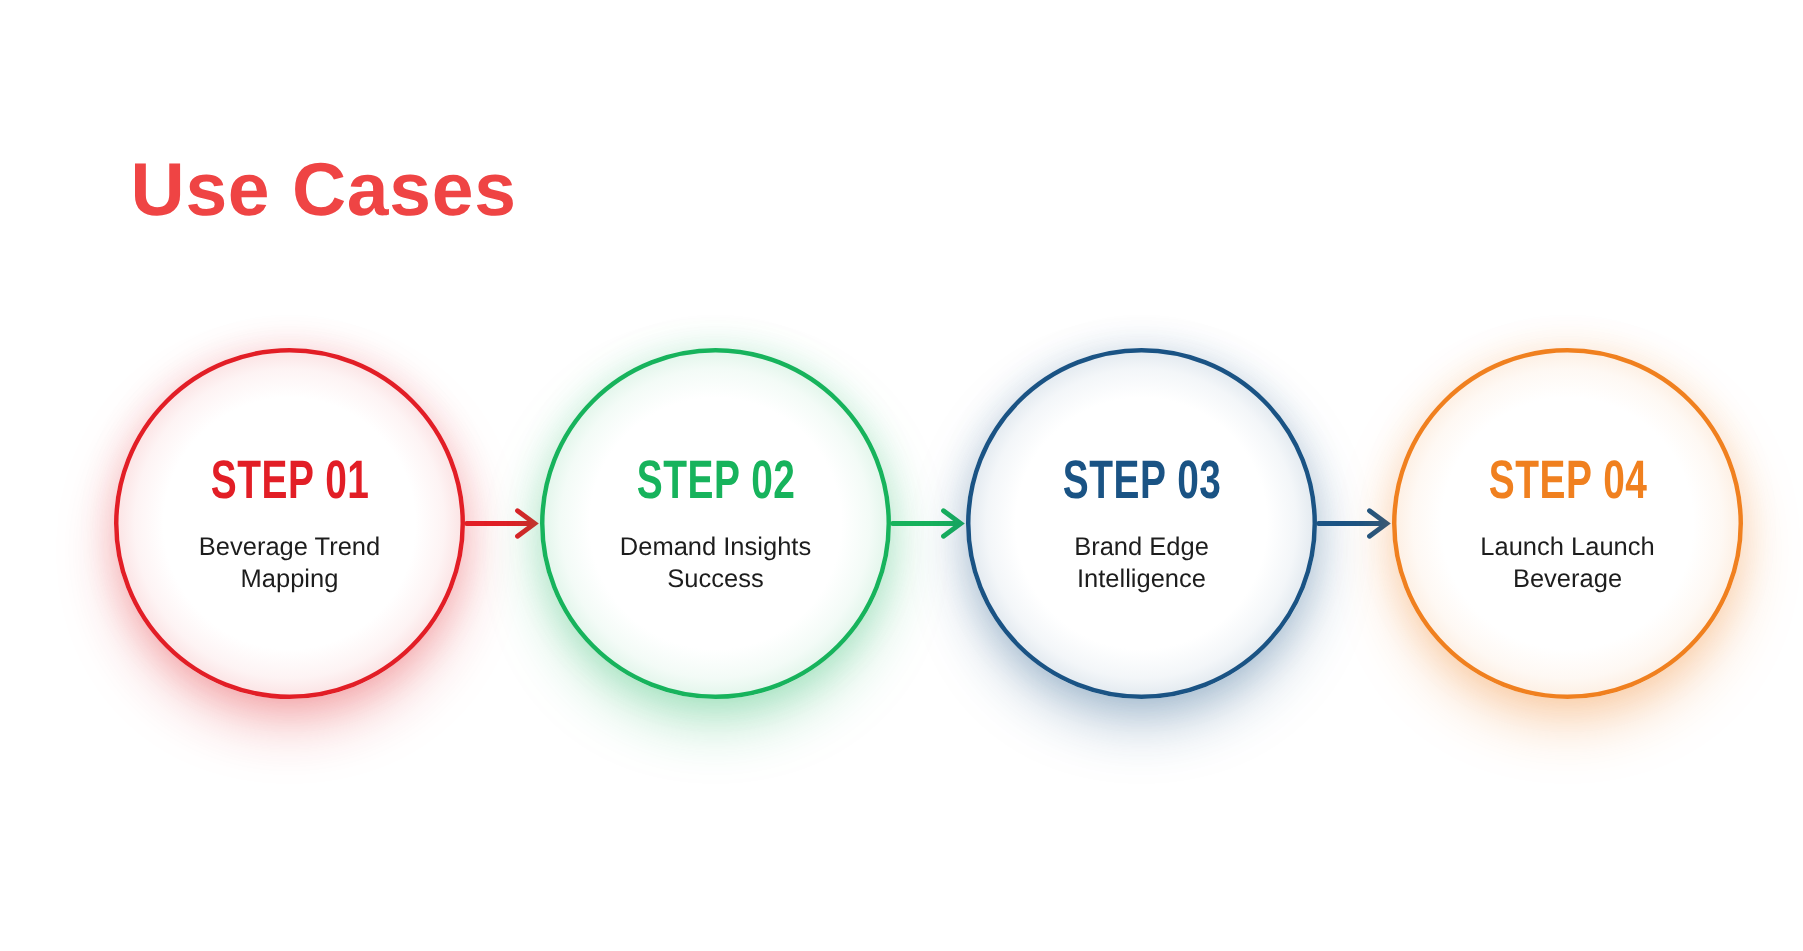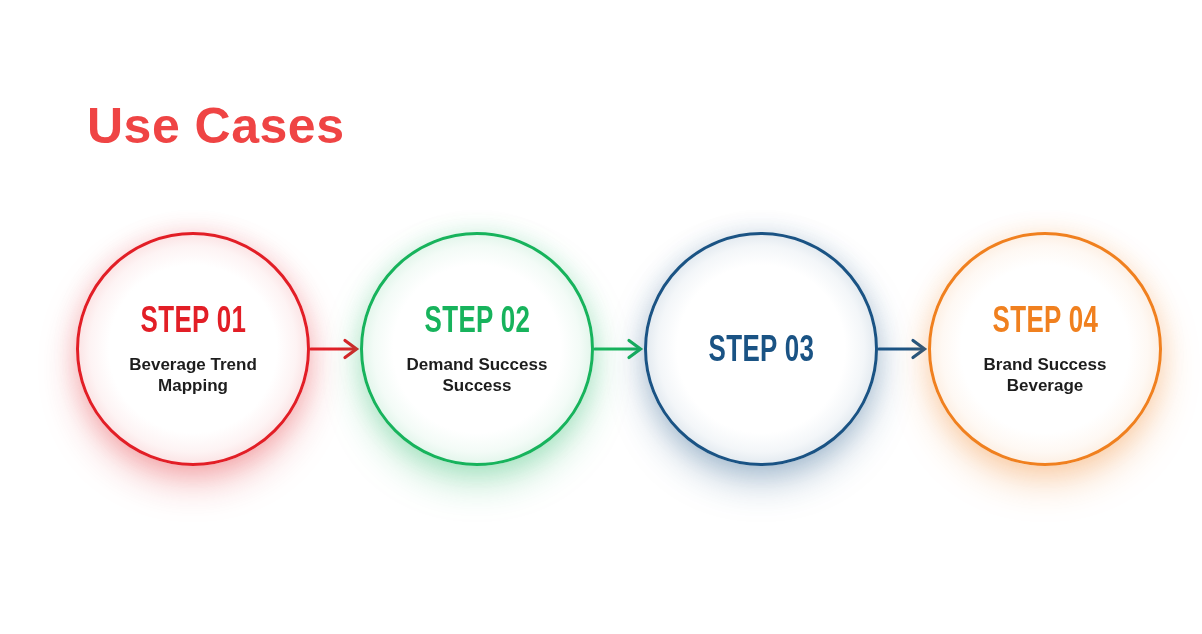--- a/index.html
+++ b/index.html
@@ -57,21 +57,21 @@
     line-height: 1;
     font-weight: bold;
     color: var(--c);
     transform: scaleX(0.72);
     transform-origin: center;
     white-space: nowrap;
     letter-spacing: 0.5px;
   }
   .step-desc {
     font-size: 17px;
-    font-weight: bold;
+    font-weight: normal;
     line-height: 1.22;
     text-align: center;
   }
   .arrow {
     width: 50px;
     flex: 0 0 auto;
     display: flex;
     align-items: center;
     justify-content: center;
   }
@@ -104,45 +104,49 @@
     <div class="arrow" style="--c: #E21E26;">
       <svg width="50" height="26" viewBox="0 0 50 26">
         <line x1="1" y1="13" x2="45" y2="13"></line>
         <polyline points="35,4.5 46.5,13 35,21.5"></polyline>
       </svg>
     </div>
 
     <div class="step" style="--c: #17B35C; --cr: 23,179,92;">
       <div class="step-label">STEP 02</div>
       <div class="step-desc" style="color: rgb(29, 29, 29);">
-        <div>Demand Success</div>
+        <div>Demand Insights</div>
         <div>Success</div>
       </div>
     </div>
 
     <div class="arrow" style="--c: #17B35C;">
       <svg width="50" height="26" viewBox="0 0 50 26">
         <line x1="1" y1="13" x2="45" y2="13"></line>
         <polyline points="35,4.5 46.5,13 35,21.5"></polyline>
       </svg>
     </div>
 
     <div class="step" style="--c: #1A5384; --cr: 26,83,132;">
       <div class="step-label">STEP 03</div>
+      <div class="step-desc" style="color: rgb(29, 29, 29);">
+        <div>Brand Edge</div>
+        <div>Intelligence</div>
+      </div>
     </div>
 
     <div class="arrow" style="--c: #1A5384;">
       <svg width="50" height="26" viewBox="0 0 50 26">
         <line x1="1" y1="13" x2="45" y2="13"></line>
         <polyline points="35,4.5 46.5,13 35,21.5"></polyline>
       </svg>
     </div>
 
     <div class="step" style="--c: #F0801F; --cr: 240,128,31;">
       <div class="step-label">STEP 04</div>
       <div class="step-desc" style="color: rgb(29, 29, 29);">
-        <div>Brand Success</div>
+        <div>Launch Launch</div>
         <div>Beverage</div>
       </div>
     </div>
 
   </div>
 </div>
 
 </body></html>

